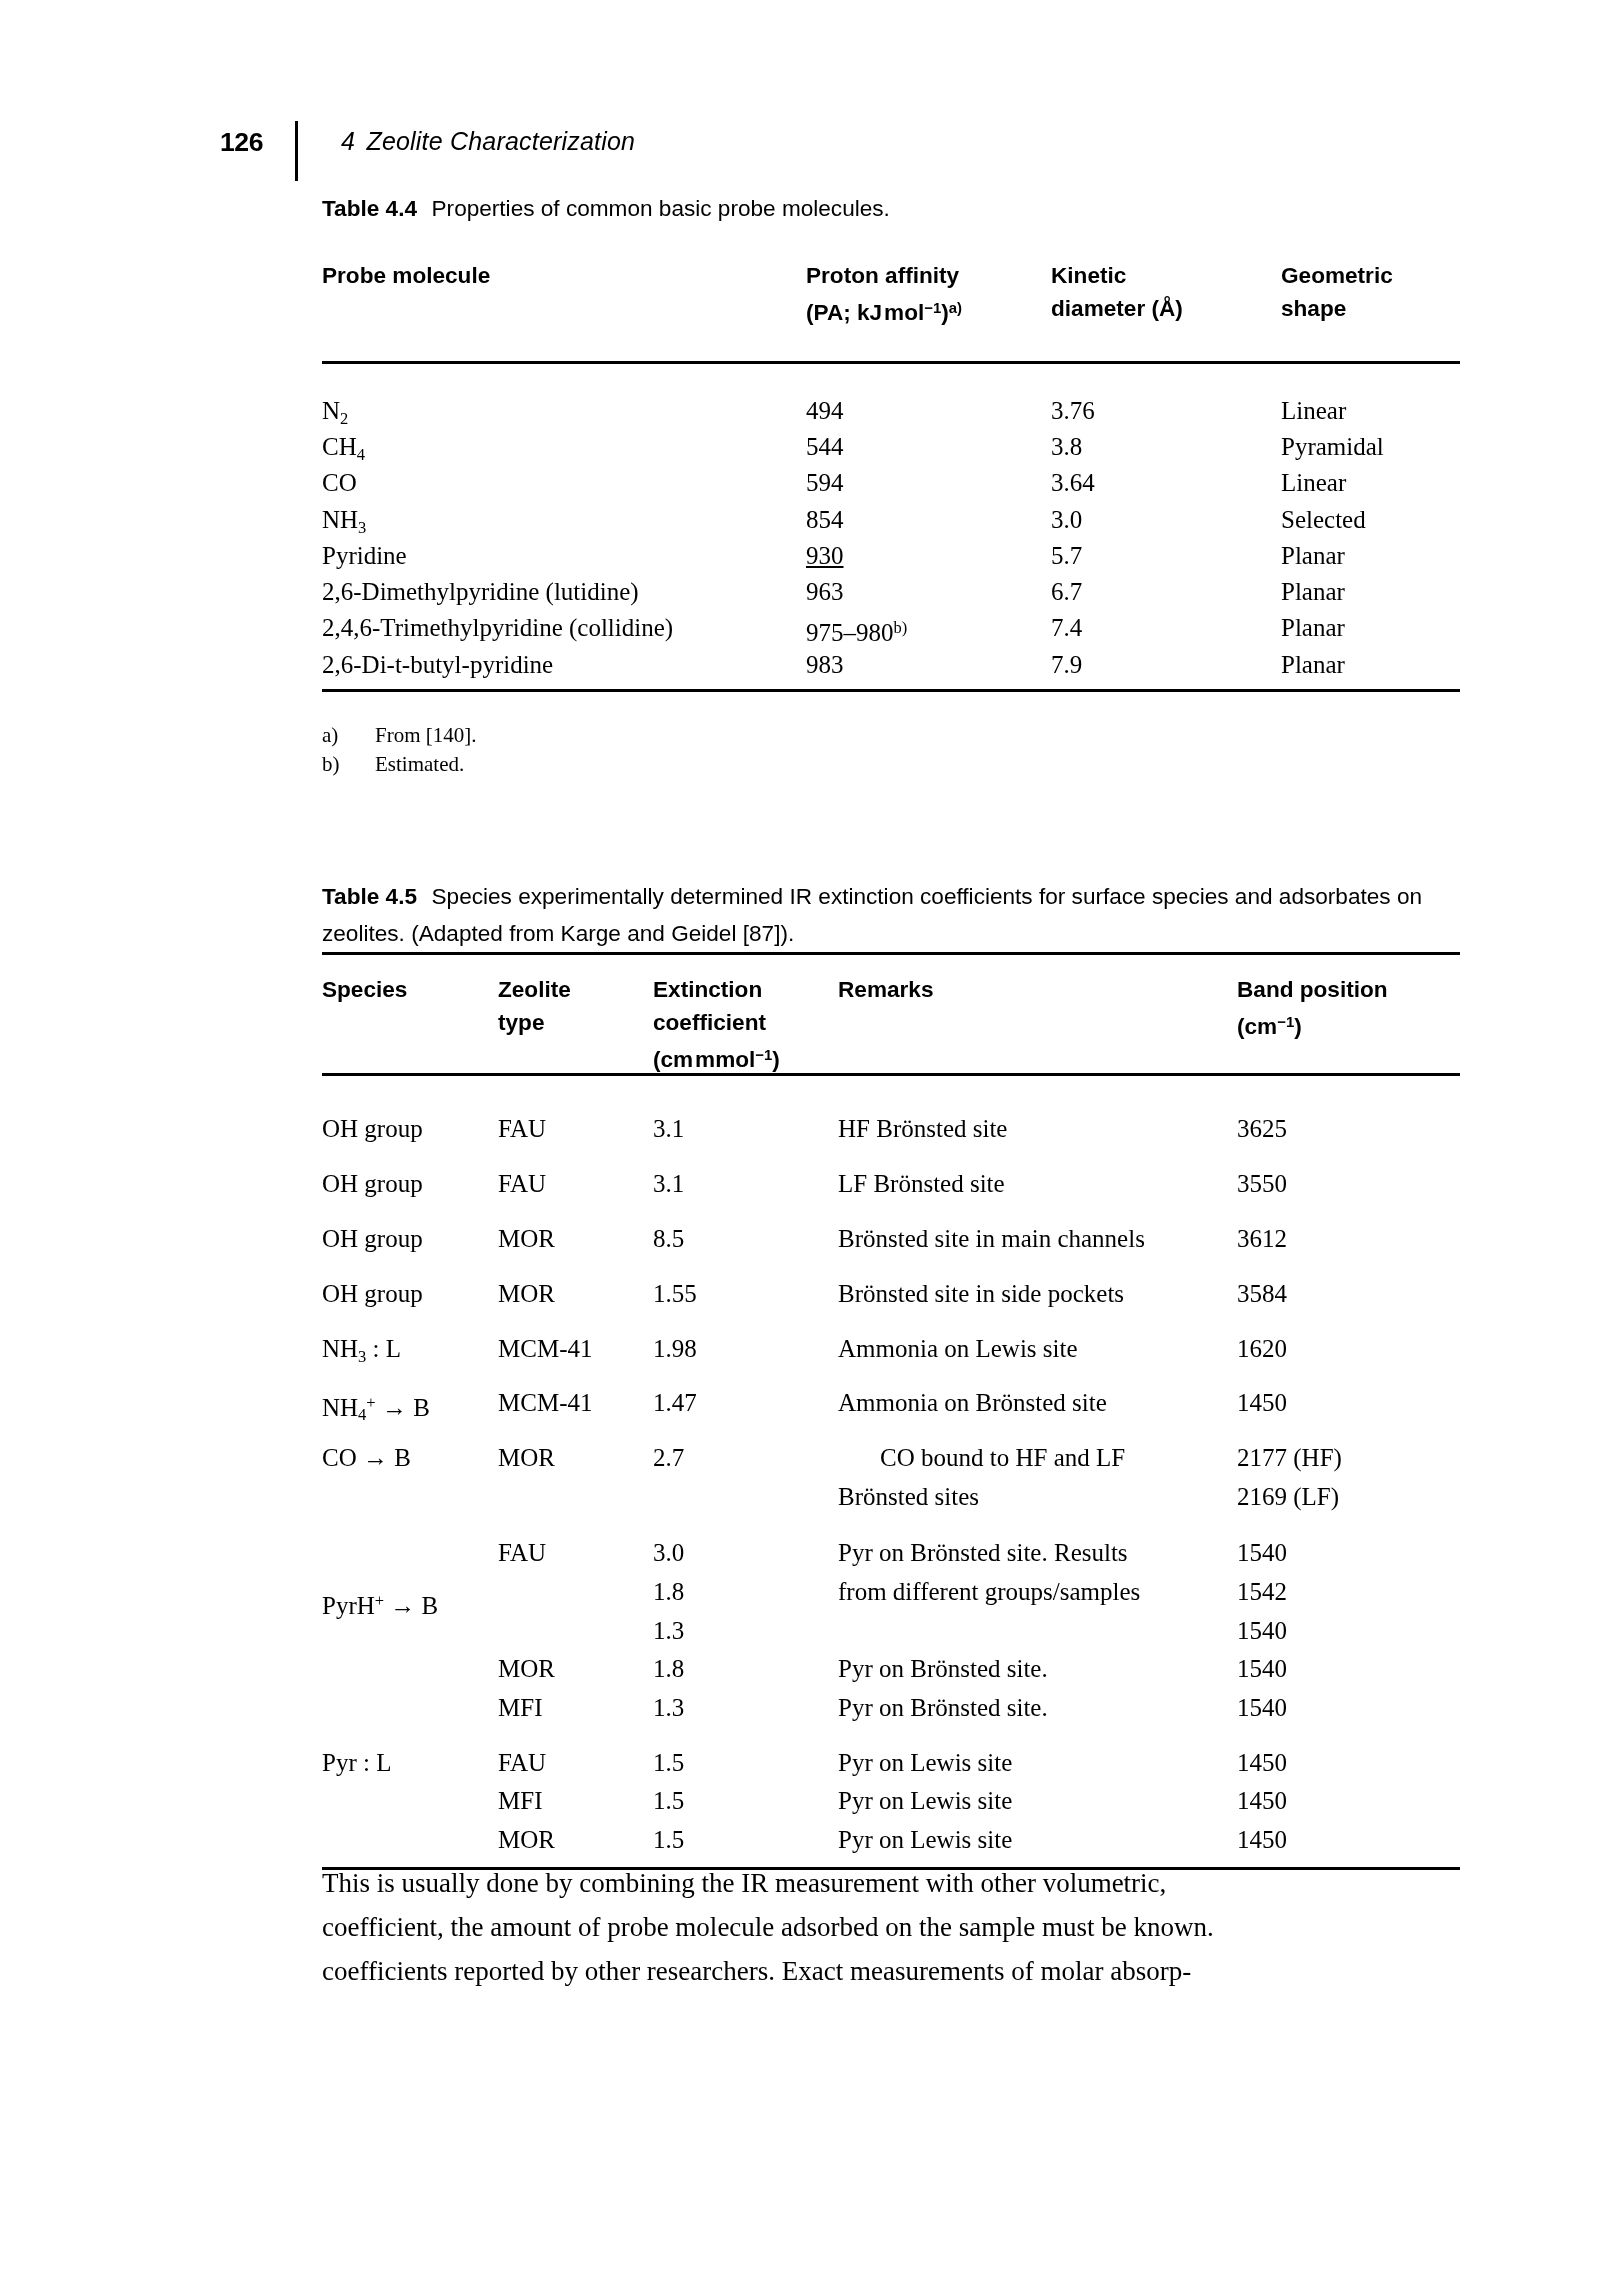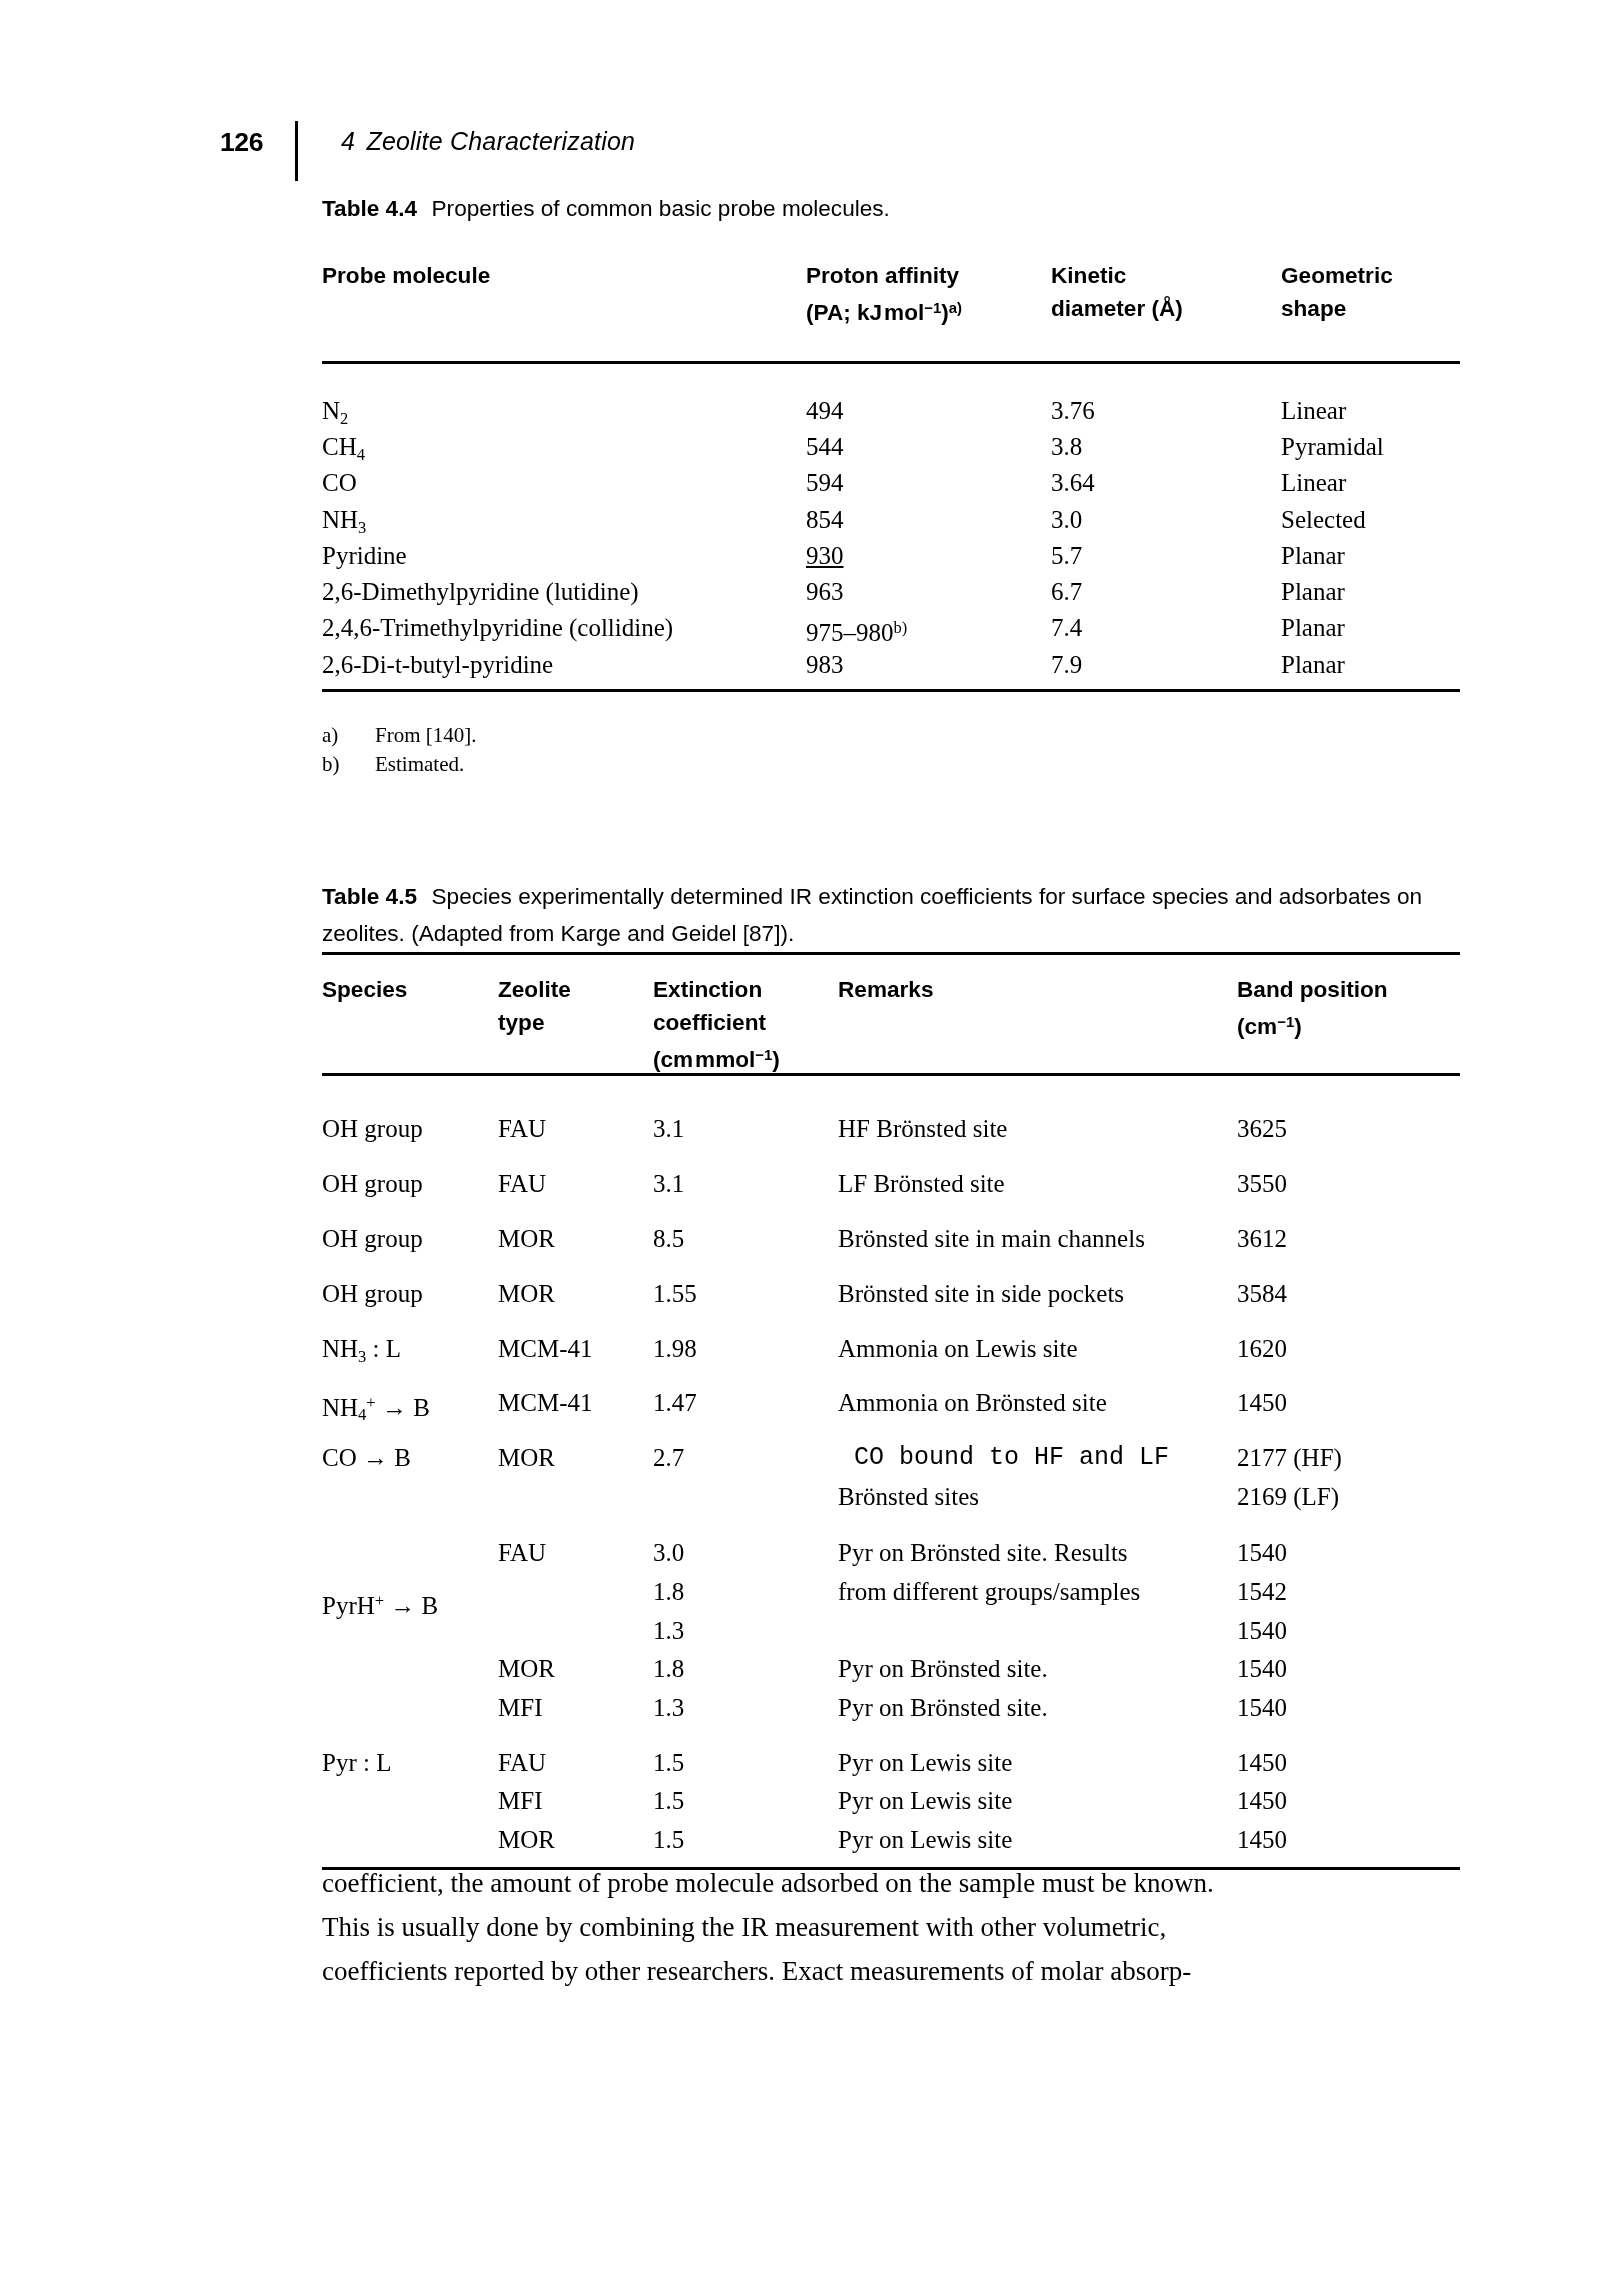--- a/index.html
+++ b/index.html
@@ -274,21 +274,21 @@
 
     <div class="cell" style="left:322px; top:1387px;">NH<sub>4</sub><sup>+</sup> → B</div>
     <div class="cell" style="left:498px; top:1387px;">MCM-41</div>
     <div class="cell" style="left:653px; top:1387px;">1.47</div>
     <div class="cell" style="left:838px; top:1387px;">Ammonia on Brönsted site</div>
     <div class="cell" style="left:1237px; top:1387px;">1450</div>
 
     <div class="cell" style="left:322px; top:1442px;">CO → B</div>
     <div class="cell" style="left:498px; top:1442px;">MOR</div>
     <div class="cell" style="left:653px; top:1442px;">2.7</div>
-    <div class="cell" style="left:854px; top:1442px;font-family:Liberation Mono, monospace;">CO bound to HF and LF</div>
+    <div class="cell" style="left:880px; top:1442px;">CO bound to HF and LF</div>
     <div class="cell" style="left:1237px; top:1442px;">2177 (HF)</div>
 
     <div class="cell" style="left:838px; top:1481px;">Brönsted sites</div>
     <div class="cell" style="left:1237px; top:1481px;">2169 (LF)</div>
 
     <div class="cell" style="left:322px; top:1537px;margin-top:48px;">PyrH<sup>+</sup> → B</div>
     <div class="cell" style="left:498px; top:1537px;">FAU</div>
     <div class="cell" style="left:653px; top:1537px;">3.0</div>
     <div class="cell" style="left:838px; top:1537px;">Pyr on Brönsted site. Results</div>
     <div class="cell" style="left:1237px; top:1537px;">1540</div>
@@ -323,19 +323,19 @@
 
     <div class="cell" style="left:498px; top:1824px;">MOR</div>
     <div class="cell" style="left:653px; top:1824px;">1.5</div>
     <div class="cell" style="left:838px; top:1824px;">Pyr on Lewis site</div>
     <div class="cell" style="left:1237px; top:1824px;">1450</div>
 
     <div class="rule" style="top:1867px;"></div>
   </div>
 
   <div class="body-par">
+    <span class="ln">This is usually done by combining the IR measurement with other volumetric,</span>
     <span class="ln">coefficient, the amount of probe molecule adsorbed on the sample must be known.</span>
-    <span class="ln">This is usually done by combining the IR measurement with other volumetric,</span>
     <span class="ln">coefficients reported by other researchers. Exact measurements of molar absorp-</span>
   </div>
 
 </div>
 
 
 </body></html>

